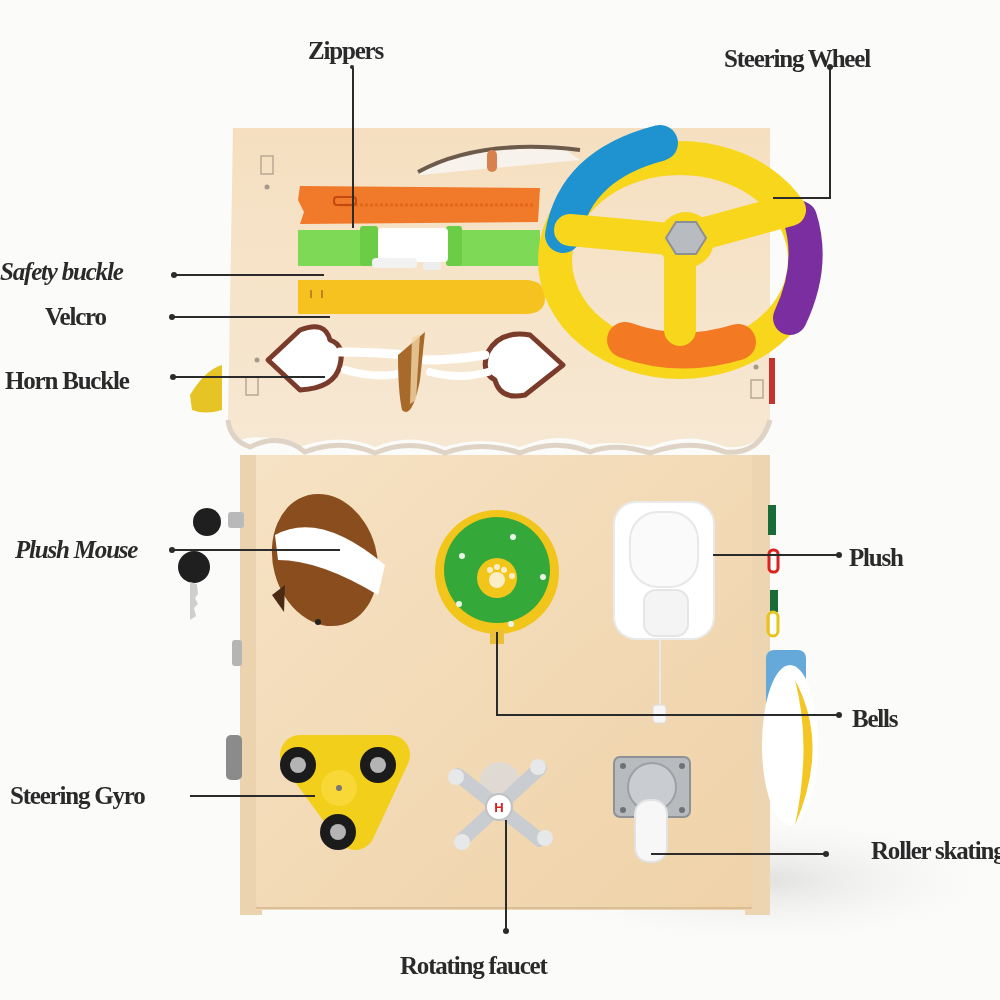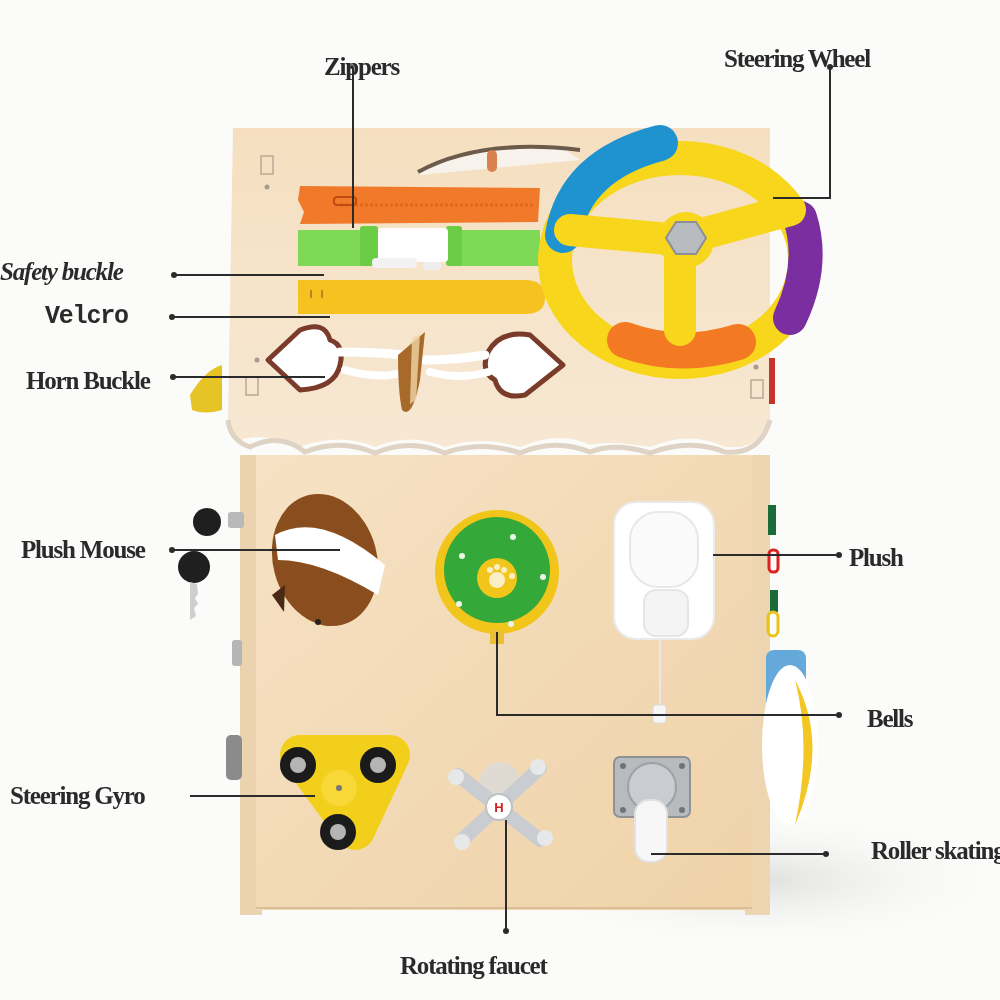--- a/index.html
+++ b/index.html
@@ -216,25 +216,25 @@
   <div class="dot" style="left:836px;top:712px;"></div>
 
   <div class="leader" style="left:190px;top:795px;width:125px;height:2px;"></div>
 
   <div class="leader" style="left:651px;top:853px;width:175px;height:2px;"></div>
   <div class="dot" style="left:823px;top:851px;"></div>
 
   <div class="leader" style="left:505px;top:820px;width:2px;height:112px;"></div>
   <div class="dot" style="left:503px;top:928px;"></div>
 
-  <div class="label" style="left:308px;top:54px;margin-left:16px;">Zippers</div>
+  <div class="label" style="left:308px;top:38px;">Zippers</div>
   <div class="label" style="left:724px;top:46px;">Steering Wheel</div>
   <div class="label" style="left:0px;top:259px;font-style:italic;">Safety buckle</div>
-  <div class="label" style="left:45px;top:304px;font-family:Liberation Mono, monospace;">Velcro</div>
-  <div class="label" style="left:26px;top:368px;">Horn Buckle</div>
-  <div class="label" style="left:21px;top:537px;">Plush Mouse</div>
+  <div class="label" style="left:45px;top:304px;">Velcro</div>
+  <div class="label" style="left:5px;top:368px;">Horn Buckle</div>
+  <div class="label" style="left:15px;top:537px;font-style:italic;">Plush Mouse</div>
   <div class="label" style="left:849px;top:545px;">Plush</div>
-  <div class="label" style="left:852px;top:706px;margin-left:15px;">Bells</div>
+  <div class="label" style="left:852px;top:706px;">Bells</div>
   <div class="label" style="left:10px;top:783px;">Steering Gyro</div>
   <div class="label" style="left:828px;top:838px;margin-left:43px;">Roller skating</div>
   <div class="label" style="left:400px;top:953px;">Rotating faucet</div>
 
 </div>
 
 </body></html>

